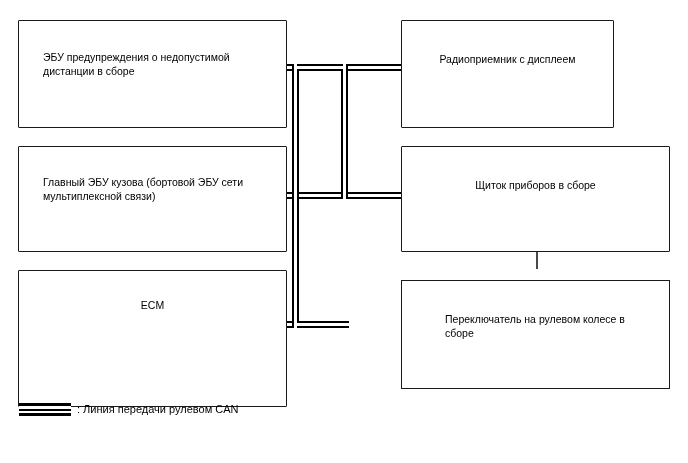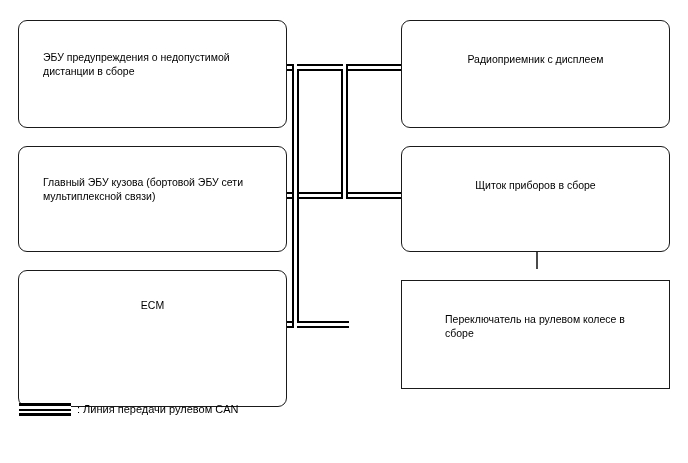--- a/index.html
+++ b/index.html
@@ -21,21 +21,21 @@
   }
 
   
   .node {
     position: absolute;
     box-sizing: border-box;
     border: 1.6px solid #1a1a1a;
     background: #ffffff;
     z-index: 5;
   }
-  .node.rounded { border-radius: 9px; }
+  .node.rounded { border-radius: 1px; }
   .node.square  { border-radius: 0; }
 
   .node-label {
     position: absolute;
     left: 0;
     right: 0;
     font-size: 10.5px;
     line-height: 14px;
     color: #000000;
     white-space: pre-line;
@@ -151,21 +151,21 @@
 
   <div class="node rounded" style="left:18px; top:146px; width:269px; height:106px;">
     <div class="node-label label-left" style="top:28px;">Главный ЭБУ кузова (бортовой ЭБУ сети
 мультиплексной связи)</div>
   </div>
 
   <div class="node rounded" style="left:18px; top:270px; width:269px; height:137px;">
     <div class="node-label label-center" style="top:27px;">ECM</div>
   </div>
 
-  <div class="node rounded" style="left:401px; top:20px; width:269px; height:108px;">
+  <div class="node rounded" style="left:401px; top:20px; width:213px; height:108px;">
     <div class="node-label label-center" style="top:31px;">Радиоприемник с дисплеем</div>
   </div>
 
   <div class="node rounded" style="left:401px; top:146px; width:269px; height:106px;">
     <div class="node-label label-center" style="top:31px;">Щиток приборов в сборе</div>
   </div>
 
   <div class="node square" style="left:401px; top:268px; width:269px; height:109px;margin-top:12px;">
     <div class="node-label label-left" style="top:31px; padding-left:43px; padding-right:16px;">Переключатель на рулевом колесе в
 сборе</div>

